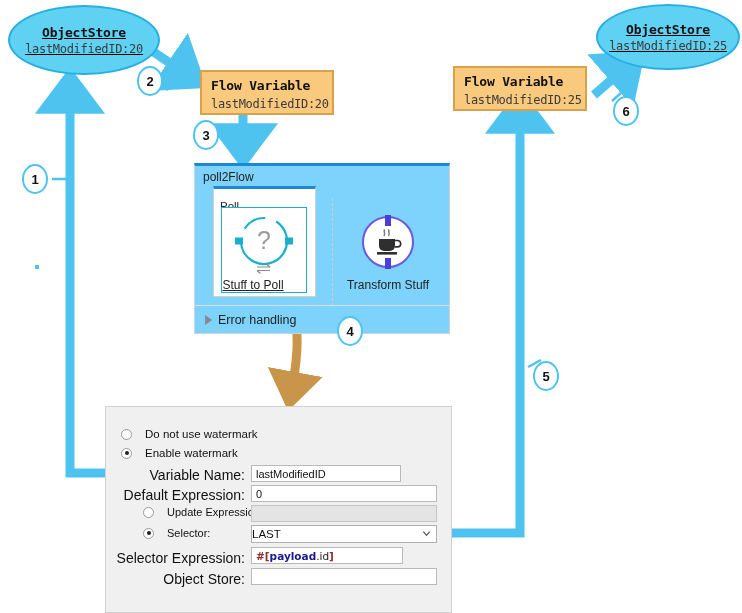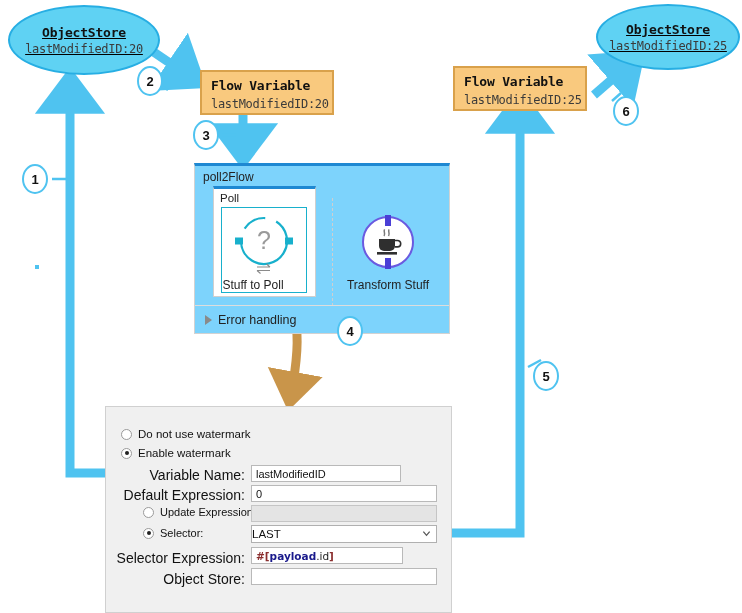--- a/index.html
+++ b/index.html
@@ -28,38 +28,38 @@
                font-size:12px;color:#3b3b3b;letter-spacing:-0.3px;margin-top:4px;}
 
   
   #flowbox{position:absolute;left:194px;top:163px;width:256px;height:171px;
            background:#7dd3fc;border:1px solid #d2d2d2;border-top:3px solid #1E88D2;
            box-sizing:border-box;}
   #flowtitle{font-size:12px;color:#222;padding:4px 0 0 8px;}
   #pollscope{position:absolute;left:213px;top:186px;width:103px;height:111px;
              background:#fff;border:1px solid #cfcfcf;border-top:3px solid #1E88D2;
              box-sizing:border-box;}
-  #polltitle{font-size:11.5px;color:#222;padding:3px 0 0 6px;}
+  #polltitle{font-size:11.5px;color:#222;padding:11px 0 0 6px;}
   #pollinner{position:absolute;left:221px;top:207px;width:86px;height:86px;
              border:1.5px solid #18B0CC;background:#fff;box-sizing:border-box;}
   .nodelabel{position:absolute;font-size:12px;color:#222;text-align:center;white-space:nowrap;}
   #errrow{position:absolute;left:195px;top:305px;width:254px;height:28px;
           border-top:1px solid #dddddd;box-sizing:border-box;
           display:flex;align-items:center;gap:6px;padding-left:10px;}
   #errrow .tri{width:0;height:0;border-left:7px solid #8a8a8a;
                border-top:5px solid transparent;border-bottom:5px solid transparent;}
   #errrow .lbl{font-size:12.5px;color:#222;}
   #dashdiv{position:absolute;left:332px;top:198px;width:0;height:108px;
            border-left:1px dashed #cfcfcf;}
 
   
   #wmtitle{position:absolute;left:110px;top:397px;font-size:11.5px;color:#333;margin-top:43px;}
   #wmpanel{position:absolute;left:105px;top:406px;width:347px;height:207px;
            background:#f0f0f0;border:1px solid #d0d0d0;box-sizing:border-box;}
-  .radio-row{position:absolute;display:flex;align-items:center;gap:6px;}
+  .radio-row{position:absolute;display:flex;align-items:center;gap:13px;}
   .radio{width:11px;height:11px;border-radius:50%;border:1px solid #9a9a9a;
          background:#fff;box-sizing:border-box;position:relative;flex:none;}
   .radio.on::after{content:"";position:absolute;left:2.5px;top:2.5px;
                    width:4px;height:4px;border-radius:50%;background:#222;}
   .radio-row .lbl{font-size:11.5px;color:#111;white-space:nowrap;}
   .frow{position:absolute;height:17px;display:flex;align-items:center;}
   .frow .flab{font-size:14px;color:#111;white-space:nowrap;text-align:right;}
   .fin{position:absolute;height:17px;background:#fff;border:1px solid #b9b9b9;
        box-sizing:border-box;font-size:11px;color:#111;
        display:flex;align-items:center;padding-left:4px;}
@@ -169,21 +169,21 @@
 
   <div id="pollinner"></div>
 
   <svg style="position:absolute;left:228px;top:213px;width:72px;height:62px;" viewBox="0 0 72 62">
     <circle cx="36" cy="28" r="23" fill="#fff" stroke="#18B0CC" stroke-width="2.2" stroke-dasharray="96 12 24 12" transform="rotate(-58 36 28)"></circle>
     <rect x="7" y="24.5" width="8" height="7" fill="#18B0CC"></rect>
     <rect x="57" y="24.5" width="8" height="7" fill="#18B0CC"></rect>
     <text x="36" y="36" text-anchor="middle" font-family="Liberation Sans, sans-serif" font-size="25" fill="#9a9a9a">?</text>
     <path d="M29,54 L42,54 M42,54 L38.5,51 M42,57.5 L29,57.5 M29,57.5 L32.5,60.5" fill="none" stroke="#8a8a8a" stroke-width="1.1"></path>
   </svg>
-  <div class="nodelabel" style="left:221px;top:278px;width:64px;">Stuff to Poll</div>
+  <div class="nodelabel" style="left:221px;top:278px;width:64px;text-decoration:underline;">Stuff to Poll</div>
 
   <svg style="position:absolute;left:357px;top:212px;width:62px;height:60px;" viewBox="0 0 62 60">
     <circle cx="31" cy="30" r="25" fill="#fff" stroke="#6A5AE0" stroke-width="2"></circle>
     <rect x="28" y="3" width="6" height="11" fill="#4A3FD6"></rect>
     <rect x="28" y="46" width="6" height="11" fill="#4A3FD6"></rect>
     <path d="M22,27 h16 v7 a5,5 0 0 1 -5,5 h-6 a5,5 0 0 1 -5,-5 z" fill="#2f2f2f"></path>
     <path d="M38,28.5 h2.5 a3.2,3.2 0 0 1 0,6.4 h-2.5" fill="none" stroke="#2f2f2f" stroke-width="1.6"></path>
     <rect x="20" y="40" width="20" height="2.6" fill="#2f2f2f"></rect>
     <path d="M27,24 c2,-3 -1,-4 0.6,-6.6 M31.5,24 c2,-3 -1,-4 0.6,-6.6" fill="none" stroke="#7a7a7a" stroke-width="1.5"></path>
   </svg>

